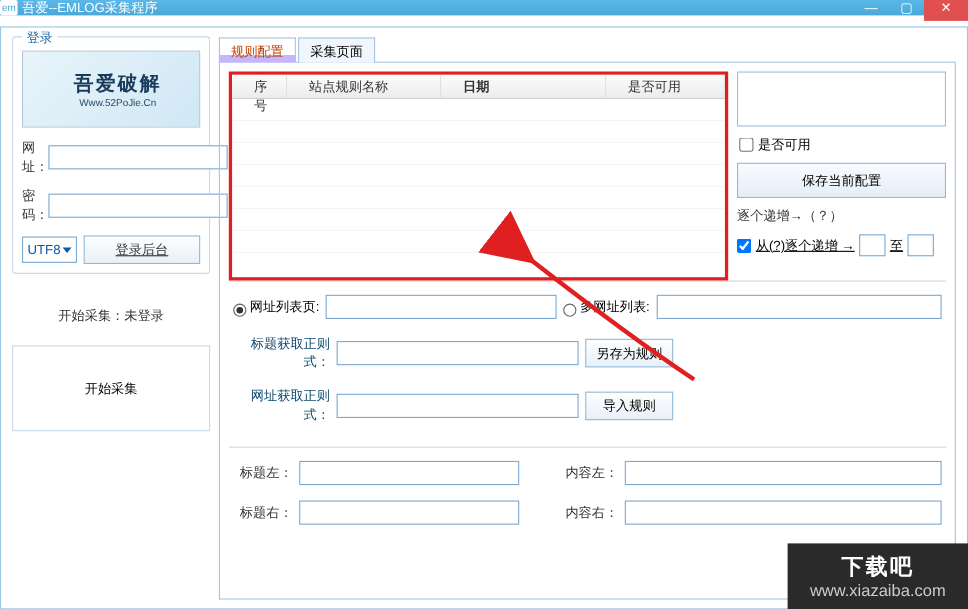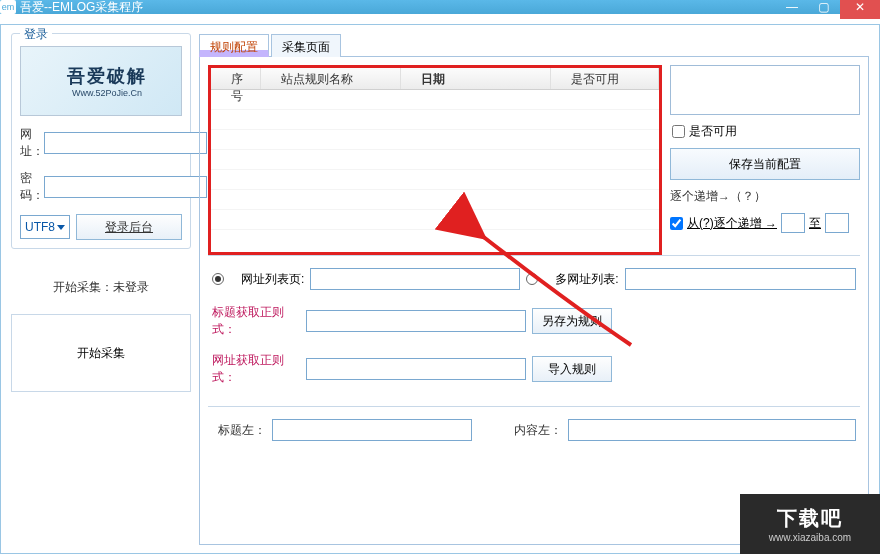--- a/index.html
+++ b/index.html
@@ -50,34 +50,34 @@
 .rightcol { width: 190px; display: flex; flex-direction: column; gap: 8px; }
 .txtbox { border: 1px solid #a0bcd8; height: 50px; }
 .chkrow { display: flex; align-items: center; gap: 4px; padding-left: 2px; }
 .savebtn { height: 32px; border: 1px solid #90b8d8; background: linear-gradient(#f8fbfe,#e4eef8); display: flex; align-items: center; justify-content: center; }
 .copyhint { color: #333; }
 .incrow { display: flex; align-items: center; gap: 4px; text-decoration: underline; }
 .incrow input.sm { width: 24px; height: 20px; border: 1px solid #7aa8d0; }
 
 .section { border-top: 1px solid #c8d8e8; padding: 12px 4px 6px; }
 .srow { display: flex; align-items: center; gap: 6px; margin-bottom: 14px; }
-.srow .lbl { width: 88px; text-align: left; color: #be185d; }
+.srow .lbl { width: 88px; text-align: right; color: #0c4a6e; }
 .srow .lbl2 { width: 54px; text-align: right; color: #333; }
 .srow input[type=text] { height: 22px; border: 1px solid #7aa8d0; padding: 0 3px; }
-.radio { display: flex; align-items: center; gap: 17px; }
+.radio { display: flex; align-items: flex-end; gap: 3px; }
 .radio .r { width: 12px; height: 12px; border: 1px solid #666; border-radius: 50%; display: flex; align-items: center; justify-content: center; }
 .radio .r.on::after { content: ''; width: 6px; height: 6px; background: #333; border-radius: 50%; }
 .sbtn { height: 26px; width: 80px; border: 1px solid #90b8d8; background: linear-gradient(#fefefe,#e8f0f8); display: flex; align-items: center; justify-content: center; }
 
 .arrow { position: absolute; top: 200px; left: 460px; pointer-events: none; }
 .arrow svg { overflow: visible; }
 
-.watermark { position: absolute; right: 0; bottom: 0; width: 140px; height: 60px; background: #2a2a2a; color: #fff; display: flex; flex-direction: column; align-items: center; justify-content: center; font-size: 16px; font-weight: bold; z-index: 50; }
+.watermark { position: absolute; right: 0; bottom: 0; width: 164px; height: 60px; background: #2a2a2a; color: #fff; display: flex; flex-direction: column; align-items: center; justify-content: center; font-size: 16px; font-weight: bold; z-index: 50; }
 .watermark .wm1 { font-size: 20px; letter-spacing: 2px; }
-.watermark .wm2 { font-size: 10px; color: #ccc; font-weight: normal; }
+.watermark .wm2 { font-size: 15px; color: #ccc; font-weight: normal; }
 </style>
 </head>
 <body>
 
 <div class="titlebar">
   <div class="ticon">em</div>
   <div class="title">吾爱--EMLOG采集程序</div>
   <div class="wbtn">—</div>
   <div class="wbtn">▢</div>
   <div class="wbtn close">✕</div>
@@ -182,20 +182,26 @@
           <input type="text" style="width: 220px;">
           <div class="sbtn">导入规则</div>
         </div>
       </div>
 
       <div class="section">
         <div class="srow">
           <span class="lbl2">标题左：</span>
           <input type="text" style="width: 200px;">
           <span class="lbl2" style="margin-left:30px">内容左：</span>
+          <input type="text" style="flex: 1 1 0%;">
+        </div>
+        <div class="srow">
+          <span class="lbl2">标题右：</span>
+          <input type="text" style="width: 200px;">
+          <span class="lbl2" style="margin-left:30px">内容右：</span>
           <input type="text" style="flex: 1 1 0%;">
         </div>
       </div>
 
     </div>
   </div>
 
   <div class="arrow">
     <svg width="200" height="140">
       <defs>

